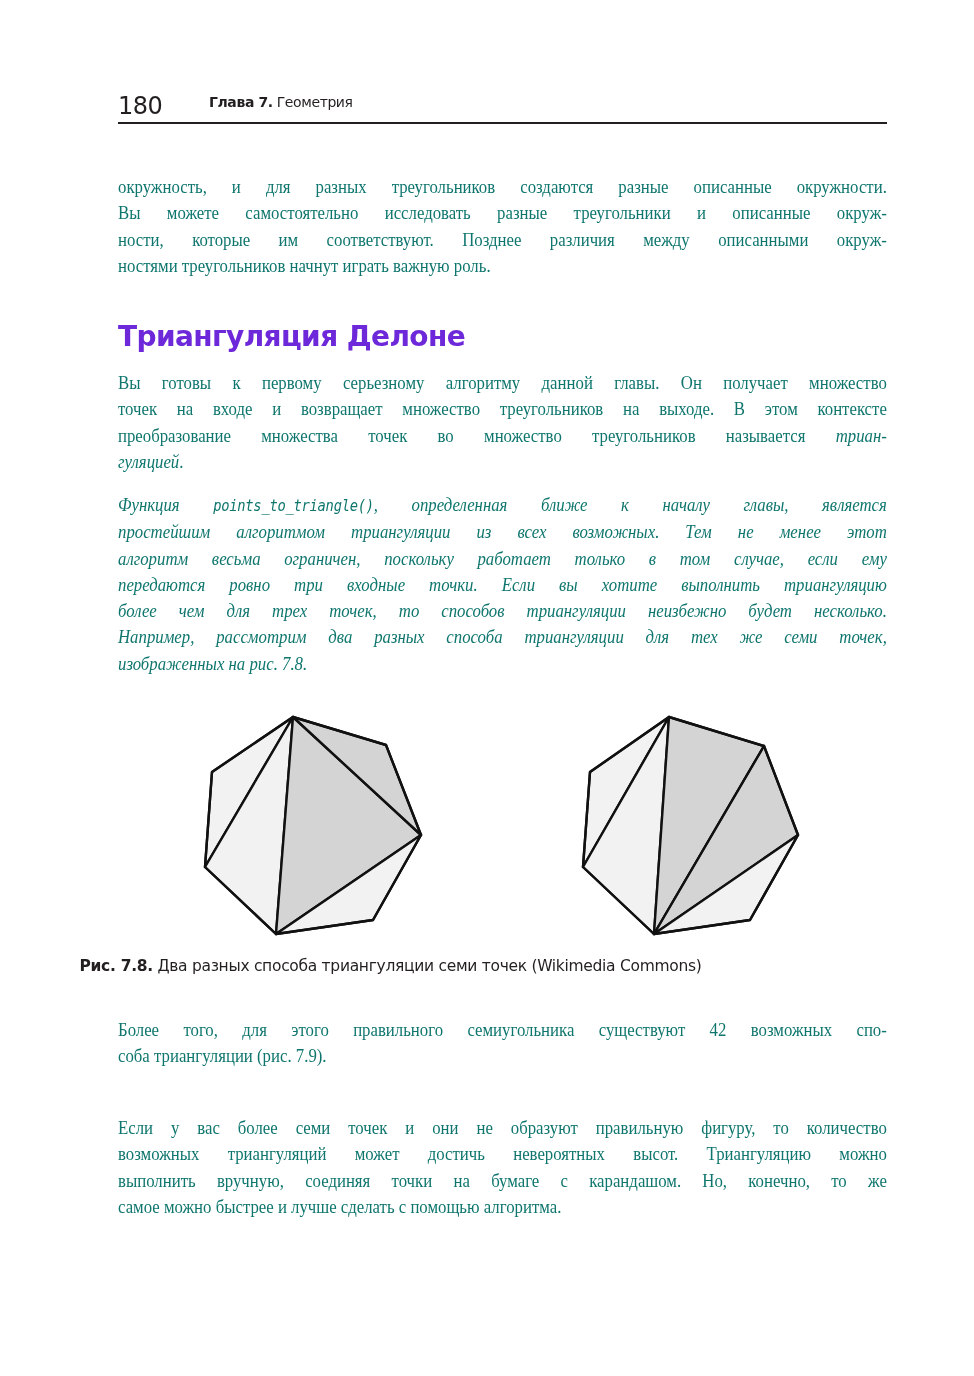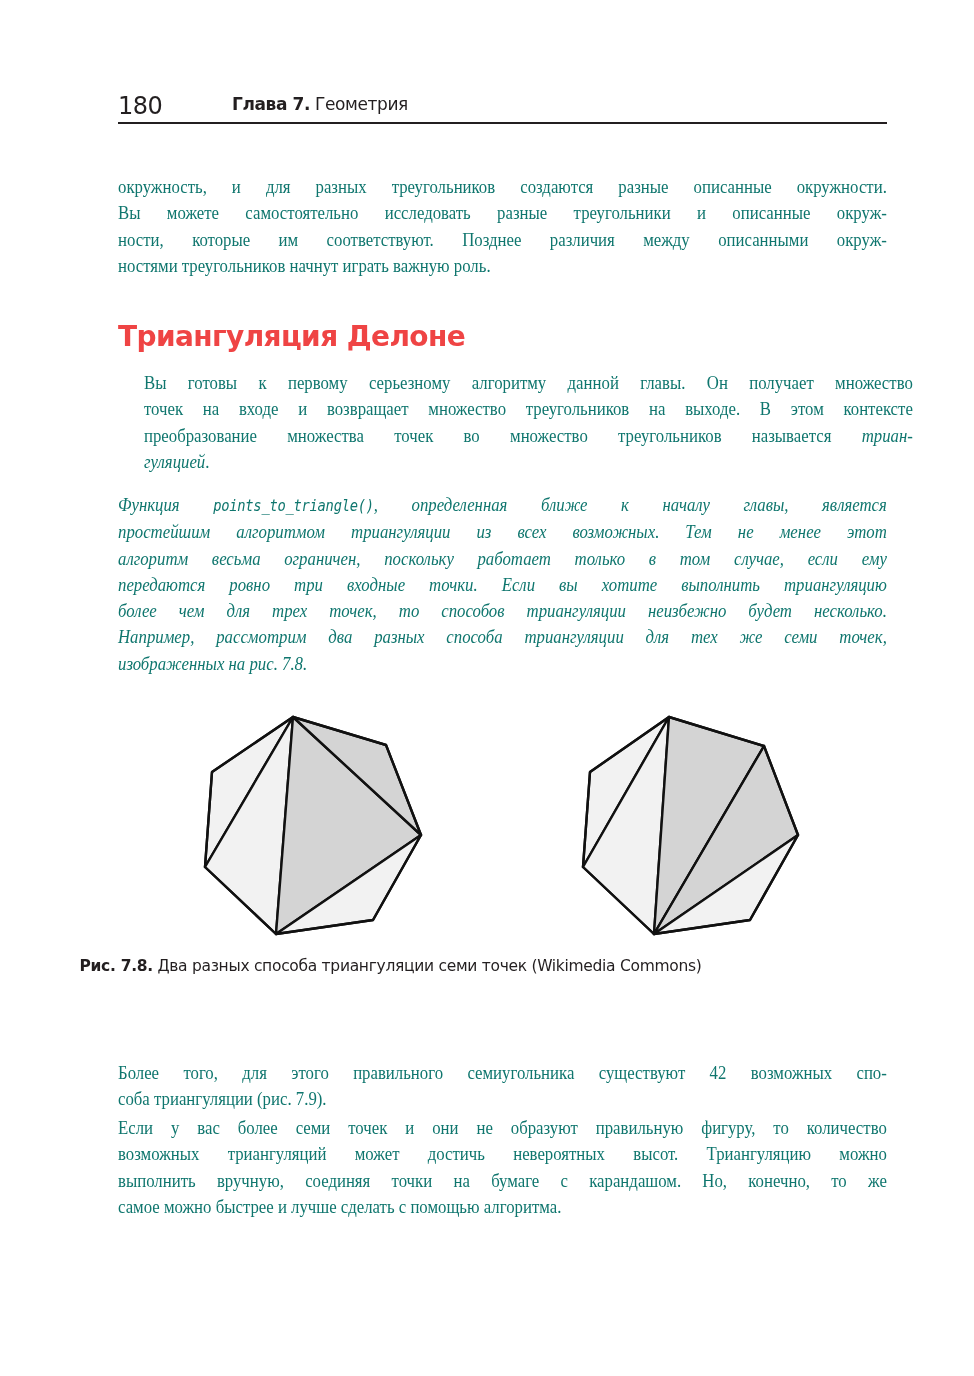--- a/index.html
+++ b/index.html
@@ -3,37 +3,37 @@
   <meta charset="utf-8">
   <style>
     html, body { margin: 0; padding: 0; background: #ffffff; }
     body { width: 974px; height: 1376px; position: relative; overflow: hidden; color: #231f20; }
     .running-head {
       position: absolute; left: 118px; top: 92px; width: 769px; height: 30px;
       border-bottom: 2.5px solid #231f20;
       font-family: "DejaVu Sans", sans-serif;
     }
     .page-num { position: absolute; left: 0; top: 0; font-weight: normal; font-size: 24px; letter-spacing: -0.5px; }
-    .chapter { position: absolute; left: 114px; top: 2px; font-size: 17px; letter-spacing: -0.4px; }
+    .chapter { position: absolute; left: 91px; top: 2px; font-size: 14px; letter-spacing: -0.4px; }
     .chapter b { font-weight: bold; }
     .text-block {
       position: absolute; left: 118px; width: 769px;
       font-family: "Liberation Serif", serif;
       font-size: 19.5px; line-height: 26.3px;
       text-align: justify; color: #0f766e;
       transform-origin: left top;
     }
     .line { display: block; white-space: nowrap; text-align-last: justify; text-align: justify; width: 769px; }
     .line.last { text-align-last: left; }
     .cond { display: inline-block; transform: scaleX(0.86); transform-origin: left; width: 894px; }
     .cond .line { width: 894px; }
     .heading {
       position: absolute; left: 118px; top: 320px;
       font-family: "DejaVu Sans", sans-serif; font-weight: bold;
-      font-size: 28px; letter-spacing: -0.6px; color: #ef4444;
+      font-size: 28px; letter-spacing: -0.6px; color: #6d28d9;
     }
     .mono { font-family: "DejaVu Sans Mono", monospace; font-size: 16px; letter-spacing: -0.3px; }
     .ital { font-style: italic; }
     .figure { position: absolute; left: 190px; top: 700px; width: 640px; height: 250px; }
     .caption {
       position: absolute; left: 0; width: 781px; top: 957px; text-align: center;
       font-family: "DejaVu Sans", sans-serif; font-size: 15.5px; letter-spacing: -0.3px; color: #231f20;
     }
     .caption .lbl { font-weight: bold; }
   </style>
@@ -49,21 +49,21 @@
   <div class="cond">
     <span class="line">окружность, и для разных треугольников создаются разные описанные окружности.</span>
     <span class="line">Вы можете самостоятельно исследовать разные треугольники и описанные окруж-</span>
     <span class="line">ности, которые им соответствуют. Позднее различия между описанными окруж-</span>
     <span class="line last">ностями треугольников начнут играть важную роль.</span>
   </div>
 </div>
 
 <div class="heading">Триангуляция Делоне</div>
 
-<div class="text-block" style="top:370px;margin-left:26px;">
+<div class="text-block" style="top:370px;">
   <div class="cond">
     <span class="line">Вы готовы к первому серьезному алгоритму данной главы. Он получает множество</span>
     <span class="line">точек на входе и возвращает множество треугольников на выходе. В этом контексте</span>
     <span class="line"><span>преобразование множества точек во множество треугольников называется </span><span class="ital">триан-</span></span>
     <span class="line last"><span class="ital">гуляцией</span><span>.</span></span>
   </div>
 </div>
 
 <div class="text-block" style="top:492px;font-style:italic;">
   <div class="cond">
@@ -99,21 +99,21 @@
       <line x1="764" y1="746" x2="654" y2="934" stroke-width="1.6"></line>
       <polygon points="669,717 764,746 798,835 750,920 654,934 583,867 590,772" fill="none"></polygon>
     </g>
   </svg>
 </div>
 
 <div class="caption">
   <span class="lbl">Рис. 7.8.</span><span> Два разных способа триангуляции семи точек (Wikimedia Commons)</span>
 </div>
 
-<div class="text-block" style="top:1017px;margin-top:43px;">
+<div class="text-block" style="top:1017px;">
   <div class="cond">
     <span class="line">Более того, для этого правильного семиугольника существуют 42 возможных спо-</span>
     <span class="line last">соба триангуляции (рис. 7.9).</span>
   </div>
 </div>
 
 <div class="text-block" style="top:1115px;">
   <div class="cond">
     <span class="line">Если у вас более семи точек и они не образуют правильную фигуру, то количество</span>
     <span class="line">возможных триангуляций может достичь невероятных высот. Триангуляцию можно</span>

